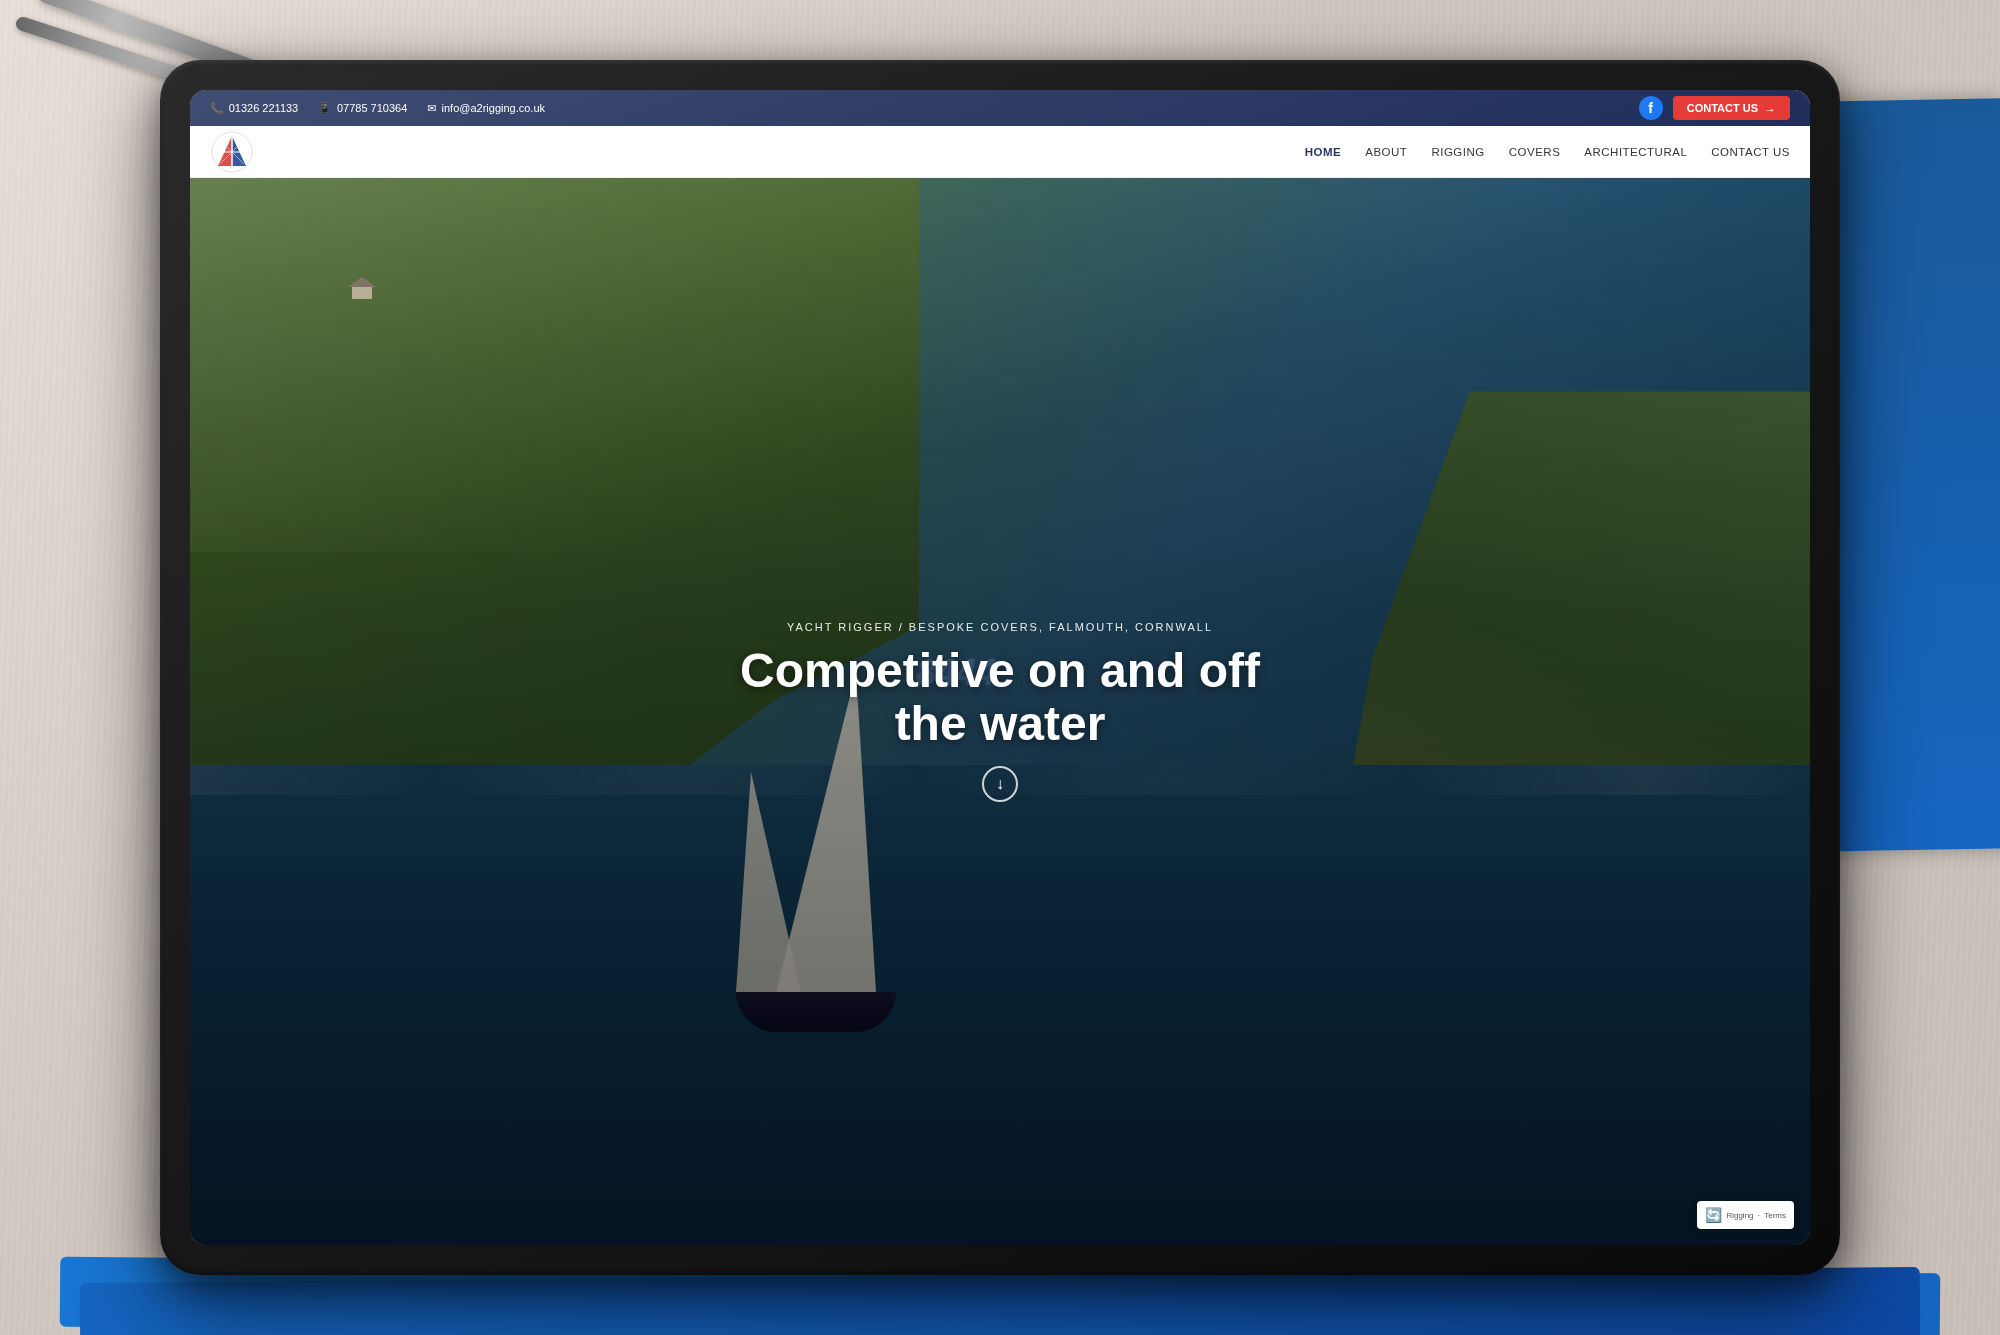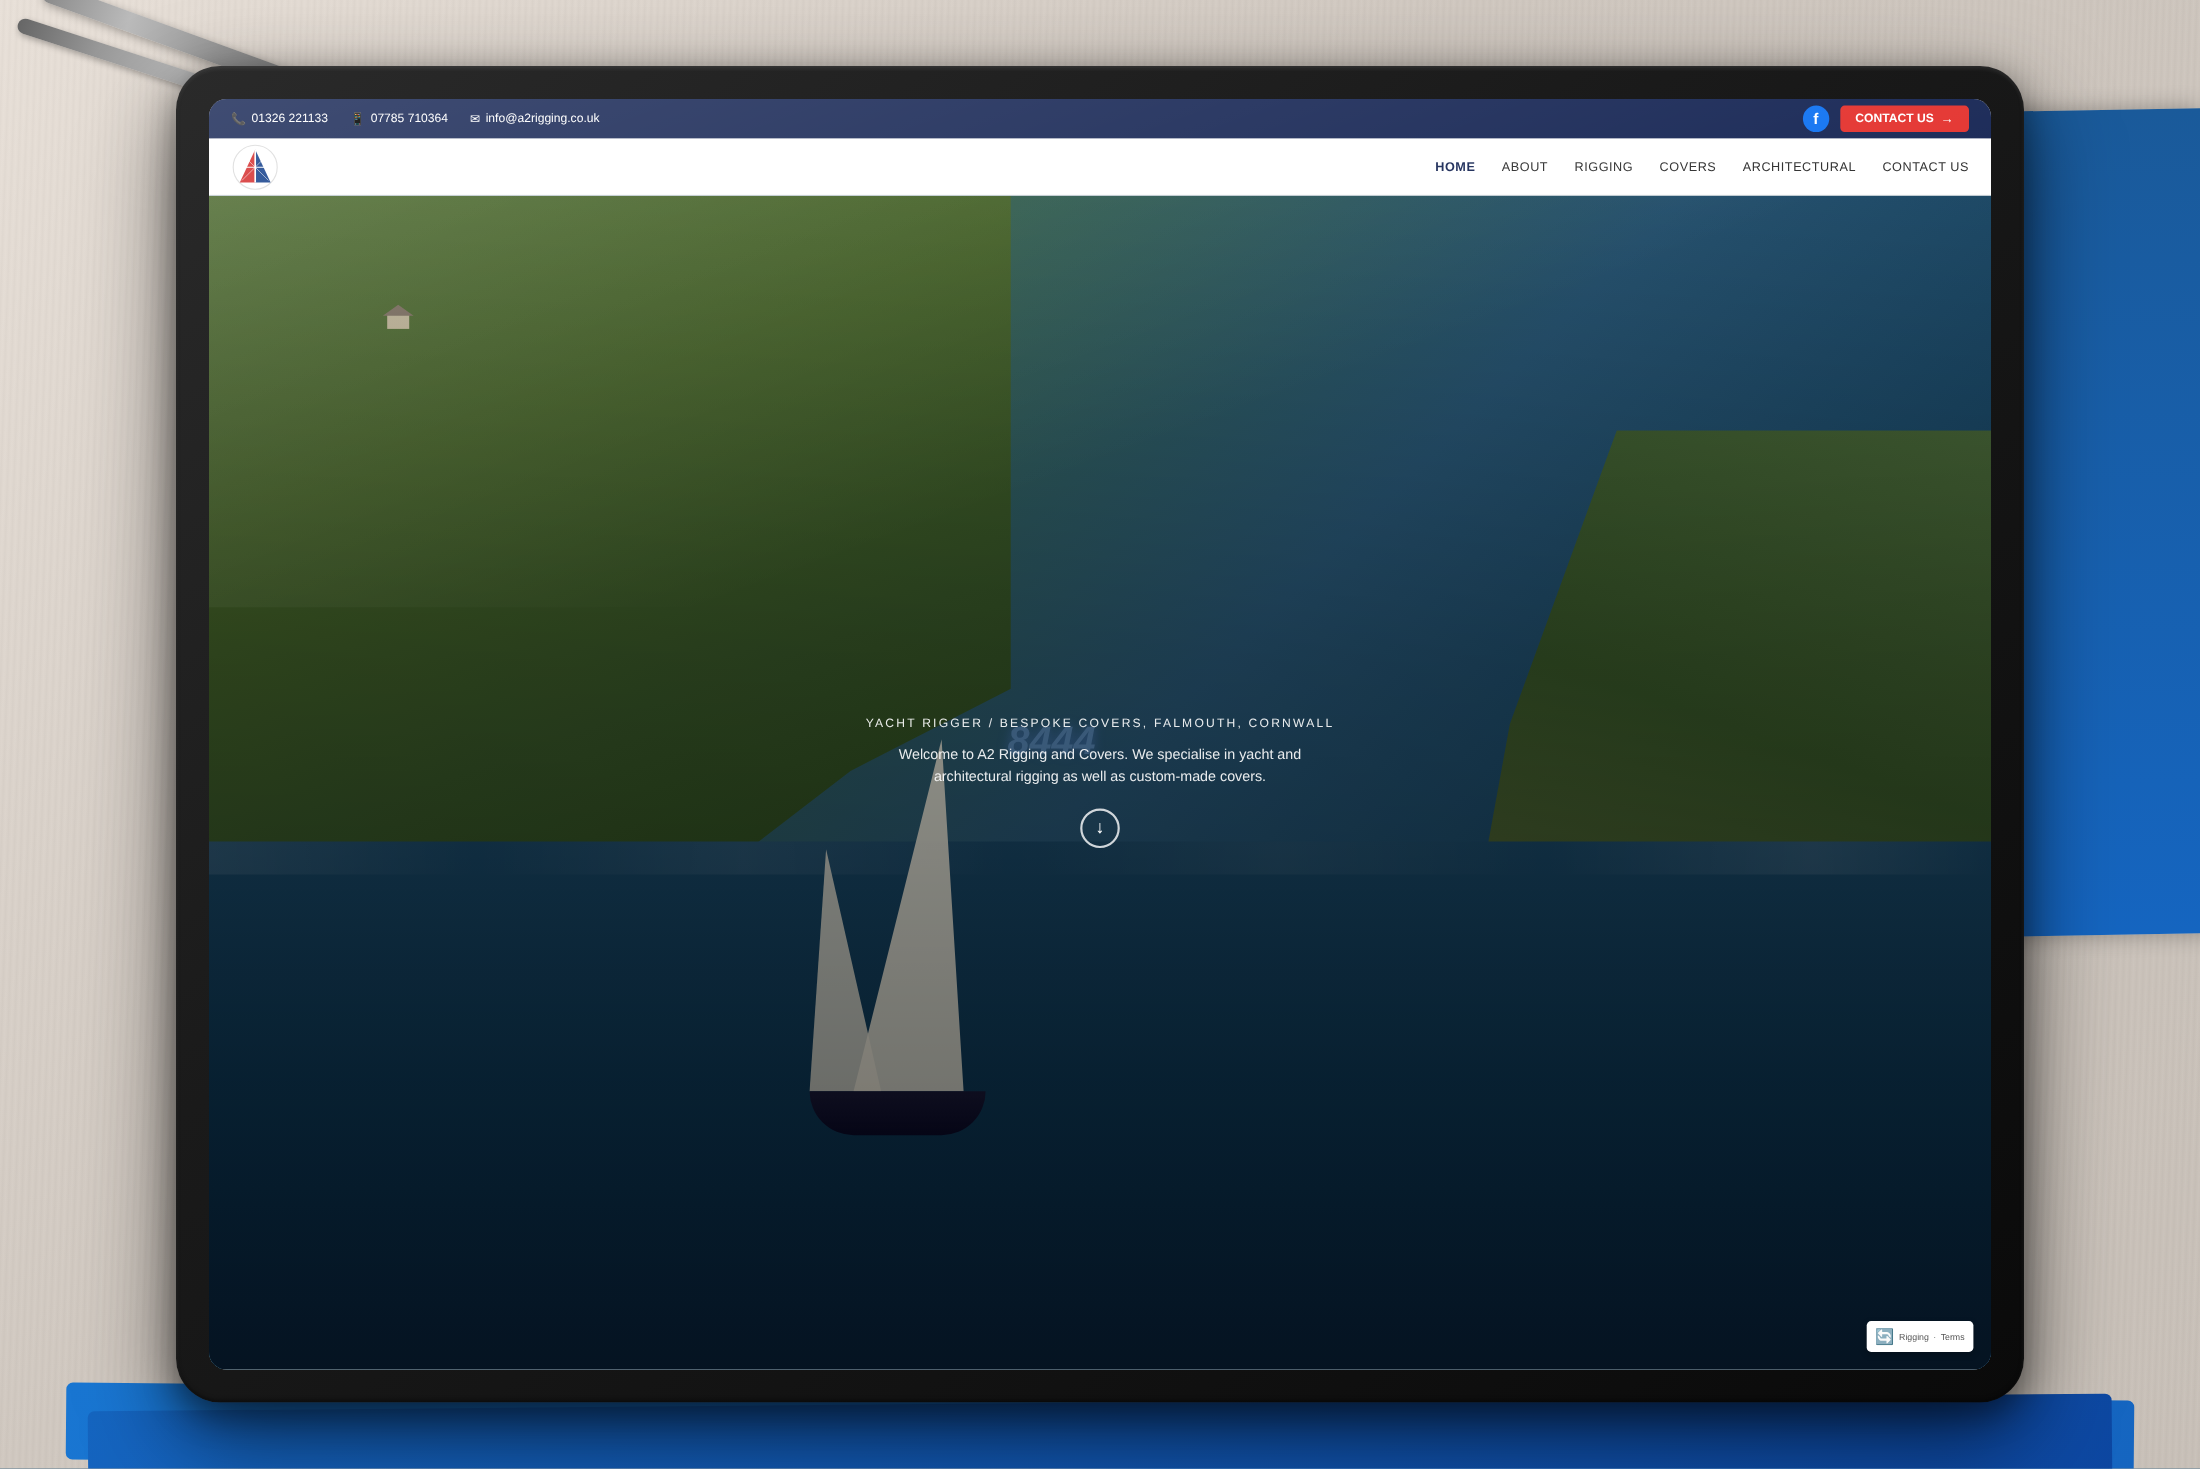--- a/index.html
+++ b/index.html
@@ -593,21 +593,21 @@
             <div class="boat-hull"></div>
           </div>
 
           <div class="house"></div>
         </div>
 
         <div class="hero-overlay"></div>
 
         <div class="hero-content">
           <p class="hero-subtitle">YACHT RIGGER / BESPOKE COVERS, FALMOUTH, CORNWALL</p>
-          <p class="hero-description">Welcome to A2 Rigging and Covers. We specialise in yacht and architectural rigging as well as custom-made covers.</p>
+          <h1 class="hero-title">Competitive on and off the water</h1>
           <div class="scroll-btn">
             <span>↓</span>
           </div>
         </div>
 
         <div class="recaptcha-badge">
           <span class="recaptcha-icon">🔄</span>
           <span>Rigging</span>
           <span>·</span>
           <span>Terms</span>

